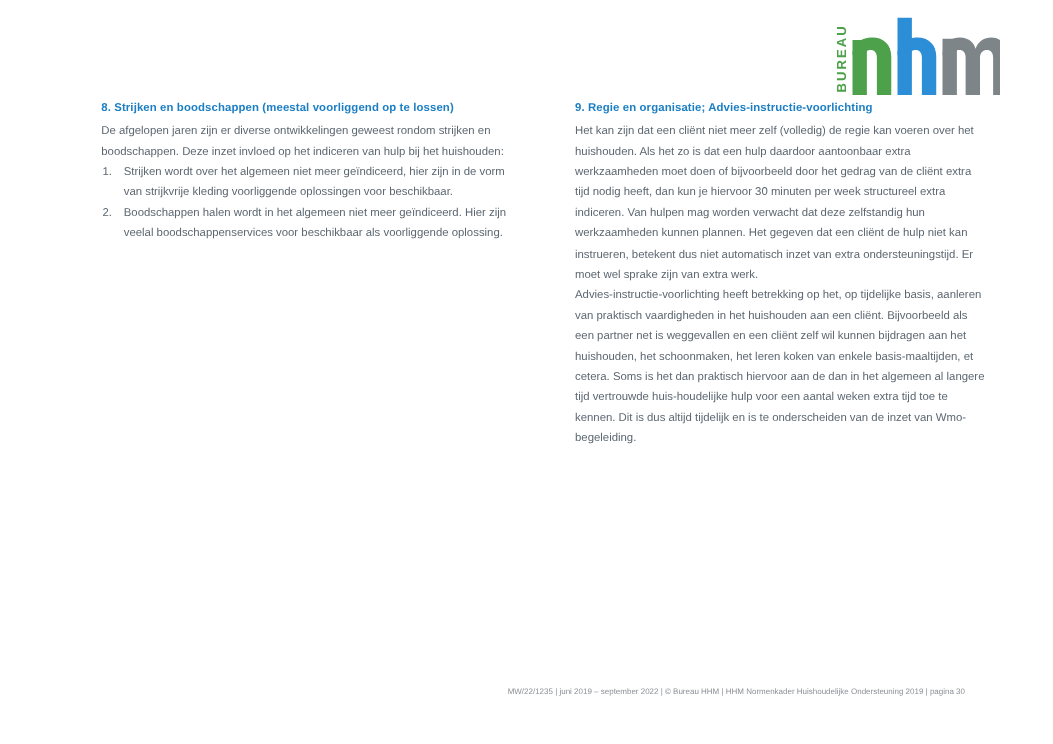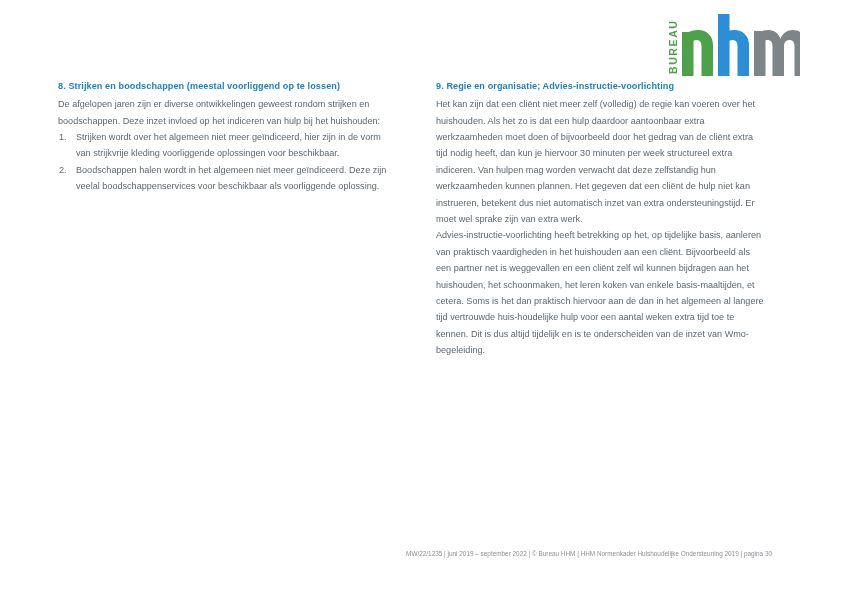--- a/index.html
+++ b/index.html
@@ -28,22 +28,22 @@
     height: 62px;
     display: block;
   }
 
   
   .column {
     position: absolute;
     top: 79px;
     width: 330px;
   }
-  #col-left  { left: 58px; }
-  #col-right { left: 436px; }
+  #col-left  { left: 81px; }
+  #col-right { left: 460px; }
 
   .section-heading {
     margin: 0 0 3px 0;
     font-size: 9.1px;
     font-weight: bold;
     line-height: 14.2px;
     color: #1c7fc4;
     letter-spacing: 0.01em;
   }
 
@@ -122,21 +122,21 @@
 
     <p class="body-text">De afgelopen jaren zijn er diverse ontwikkelingen geweest rondom strijken en boodschappen. Deze inzet invloed op het indiceren van hulp bij het huishouden:</p>
 
     <ol class="num-list">
       <li>
         <span class="marker">1.</span>
         <span>Strijken wordt over het algemeen niet meer geïndiceerd, hier zijn in de vorm van strijkvrije kleding voorliggende oplossingen voor beschikbaar.</span>
       </li>
       <li>
         <span class="marker">2.</span>
-        <span>Boodschappen halen wordt in het algemeen niet meer geïndiceerd. Deze zijn veelal boodschappenservices voor beschikbaar als voorliggende oplossing.</span>
+        <span>Boodschappen halen wordt in het algemeen niet meer geïndiceerd. Hier zijn veelal boodschappenservices voor beschikbaar als voorliggende oplossing.</span>
       </li>
     </ol>
   </div>
 
   <div id="col-right" class="column">
     <h2 class="section-heading">9. Regie en organisatie; Advies-instructie-voorlichting</h2>
 
     <p class="body-text">Het kan zijn dat een cliënt niet meer zelf (volledig) de regie kan voeren over het huishouden. Als het zo is dat een hulp daardoor aantoonbaar extra werkzaamheden moet doen of bijvoorbeeld door het gedrag van de cliënt extra tijd nodig heeft, dan kun je hiervoor 30 minuten per week structureel extra indiceren. Van hulpen mag worden verwacht dat deze zelfstandig hun werkzaamheden kunnen plannen. Het gegeven dat een cliënt de hulp niet kan instrueren, betekent dus niet automatisch inzet van extra ondersteuningstijd. Er moet wel sprake zijn van extra werk.</p>
 
     <p class="body-text">Advies-instructie-voorlichting heeft betrekking op het, op tijdelijke basis, aanleren van praktisch vaardigheden in het huishouden aan een cliënt. Bijvoorbeeld als een partner net is weggevallen en een cliënt zelf wil kunnen bijdragen aan het huishouden, het schoonmaken, het leren koken van enkele basis-maaltijden, et cetera. Soms is het dan praktisch hiervoor aan de dan in het algemeen al langere tijd vertrouwde huis-houdelijke hulp voor een aantal weken extra tijd toe te kennen. Dit is dus altijd tijdelijk en is te onderscheiden van de inzet van Wmo-begeleiding.</p>

